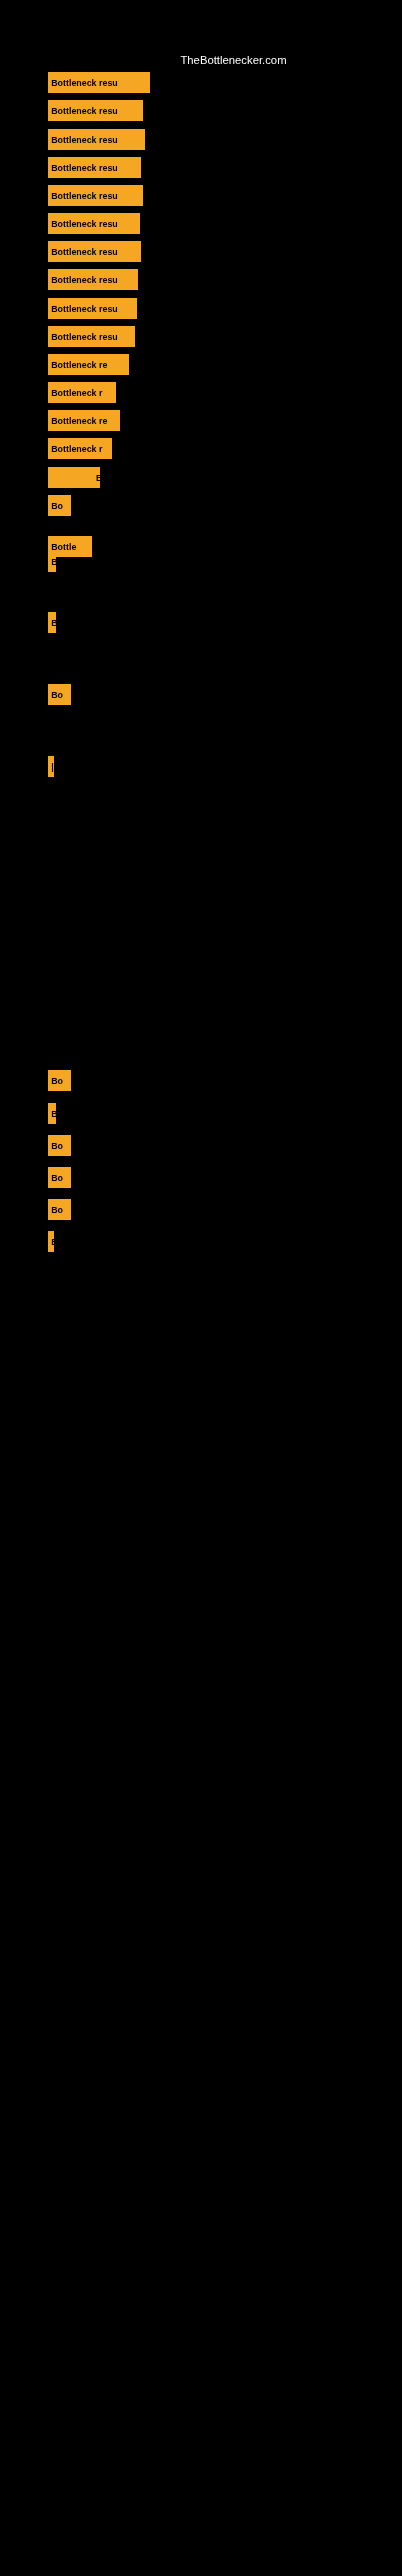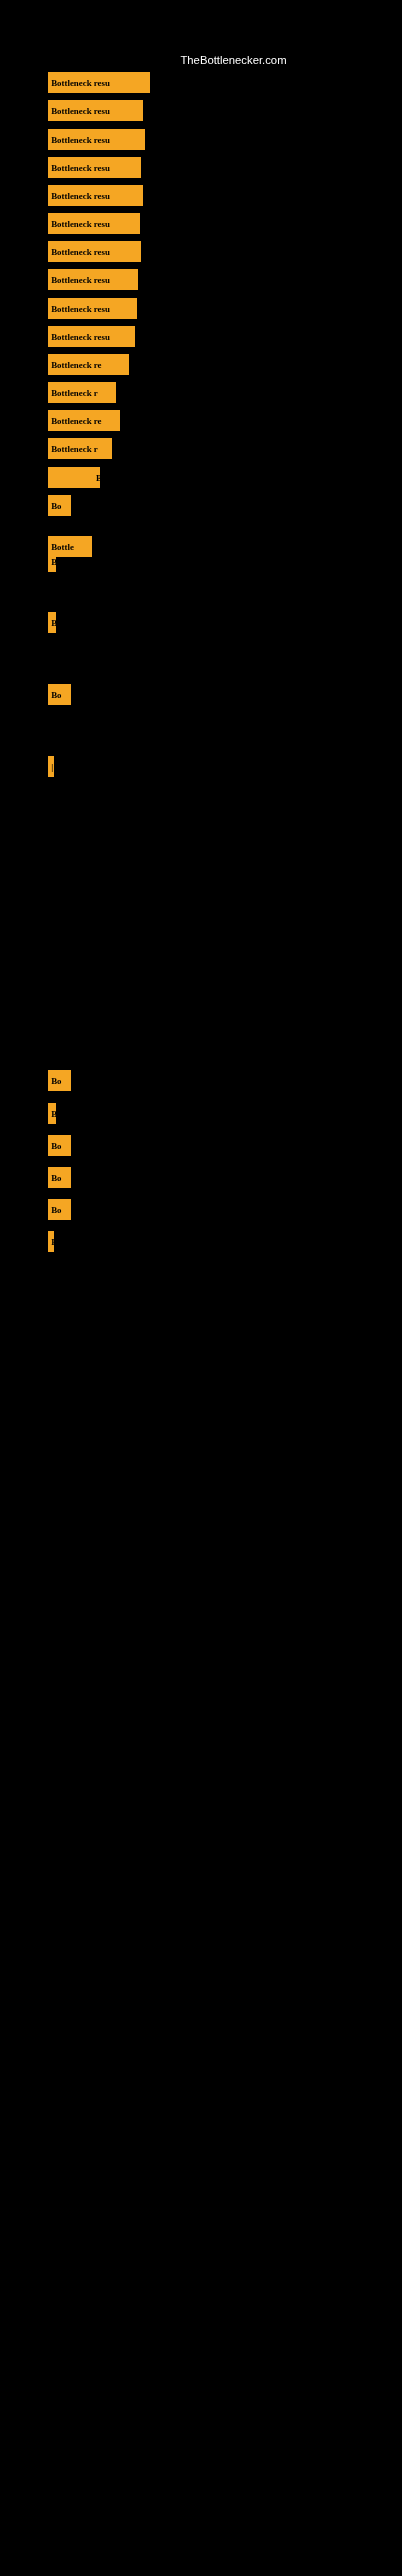--- a/index.html
+++ b/index.html
@@ -34,21 +34,20 @@
       background-color: #f5a623;
       color: #000000;
       font-size: 8.9px;
       font-weight: bold;
       padding: 1.6px 3.2px;
       white-space: nowrap;
       overflow: hidden;
       display: flex;
       align-items: center;
       height: 21px;
-      font-family: Liberation Serif, serif;
     }
   </style>
 </head>
 <body>
 
 <div class="site-title">TheBottlenecker.com</div>
 
 <div id="bars-container">
     <div class="bottleneck-bar" style="top: 24px; width: 102px;">Bottleneck resu</div>
     <div class="bottleneck-bar" style="top: 52px; width: 95px;">Bottleneck resu</div>

